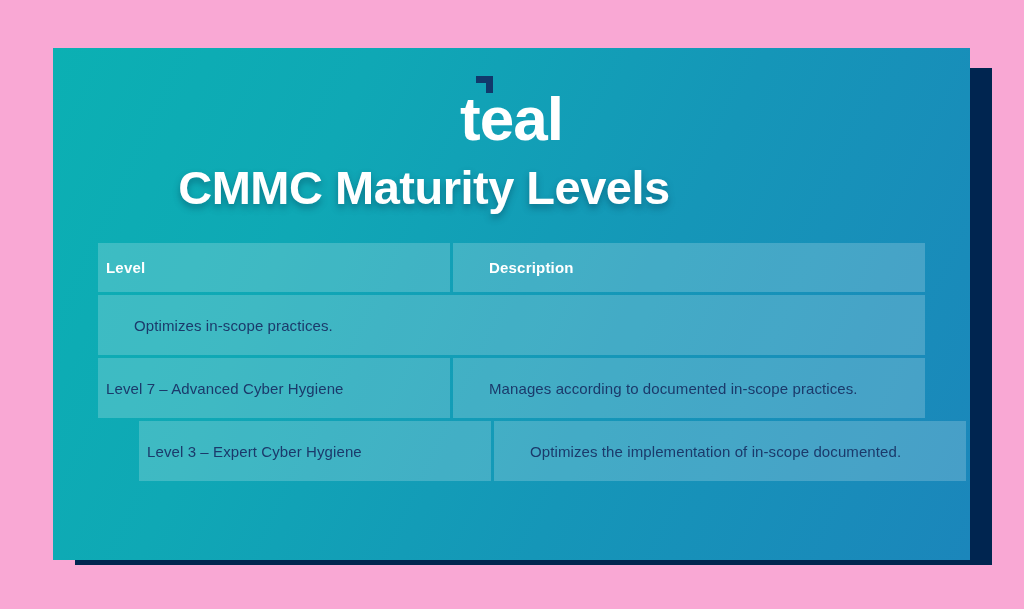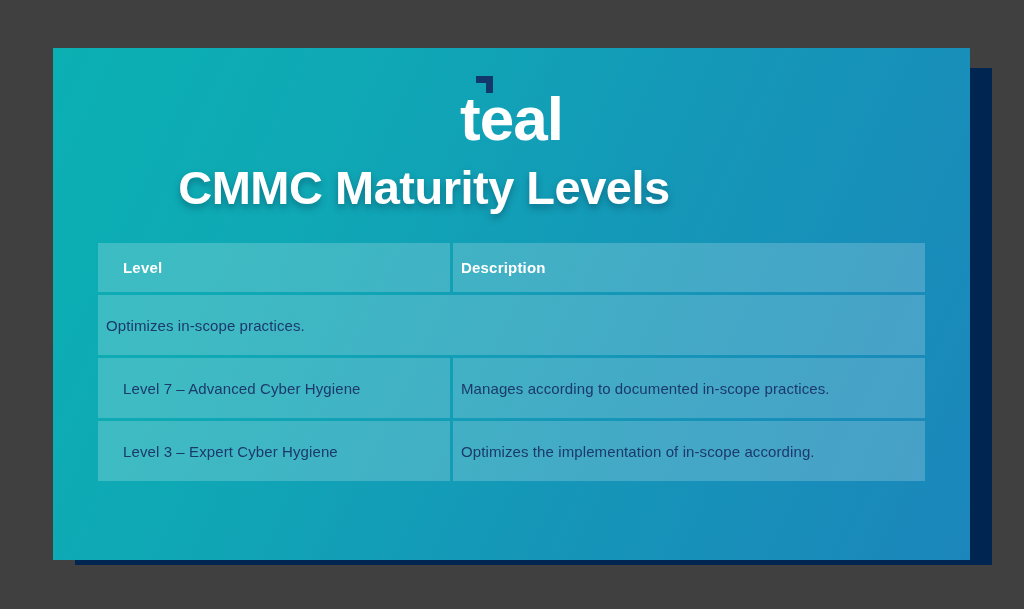--- a/index.html
+++ b/index.html
@@ -10,21 +10,21 @@
     width: 1024px;
     height: 609px;
     overflow: hidden;
     font-family: "Liberation Sans", sans-serif;
     background: #003a70;
   }
   .stage {
     position: relative;
     width: 1024px;
     height: 609px;
-    background: #404040;
+    background: #f9a8d4;
   }
 
   
   .shadow-block {
     position: absolute;
     left: 75px;
     top: 68px;
     width: 917px;
     height: 497px;
     background: #002550;
@@ -91,35 +91,36 @@
     top: 195px;
     width: 827px;
   }
   .row {
     display: flex;
     width: 100%;
     margin-bottom: 3px;
   }
   .row:last-child {
     margin-bottom: 0;
+    margin-left: 41px;
   }
   .cell {
     box-sizing: border-box;
     display: flex;
     align-items: center;
     background: rgba(255, 255, 255, 0.20);
   }
   .cell-level {
     width: 352px;
-    padding: 0 25px;
+    padding: 0 8px;
     margin-right: 3px;
   }
   .cell-desc {
     flex: 1 1 auto;
-    padding: 0 8px;
+    padding: 0 36px;
   }
   .header-row .cell {
     height: 49px;
     background: rgba(255, 255, 255, 0.20);
   }
   .header-row .cell span {
     font-size: 15px;
     font-weight: 700;
     color: #ffffff;
     letter-spacing: 0.2px;
@@ -177,19 +178,19 @@
         <div class="cell cell-desc">
           <span>Manages according to documented in-scope practices.</span>
         </div>
       </div>
 
       <div class="row data-row">
         <div class="cell cell-level">
           <span>Level 3 – Expert Cyber Hygiene</span>
         </div>
         <div class="cell cell-desc">
-          <span>Optimizes the implementation of in-scope according.</span>
+          <span>Optimizes the implementation of in-scope documented.</span>
         </div>
       </div>
 
     </div>
   </div>
 </div>
 
 </body></html>

